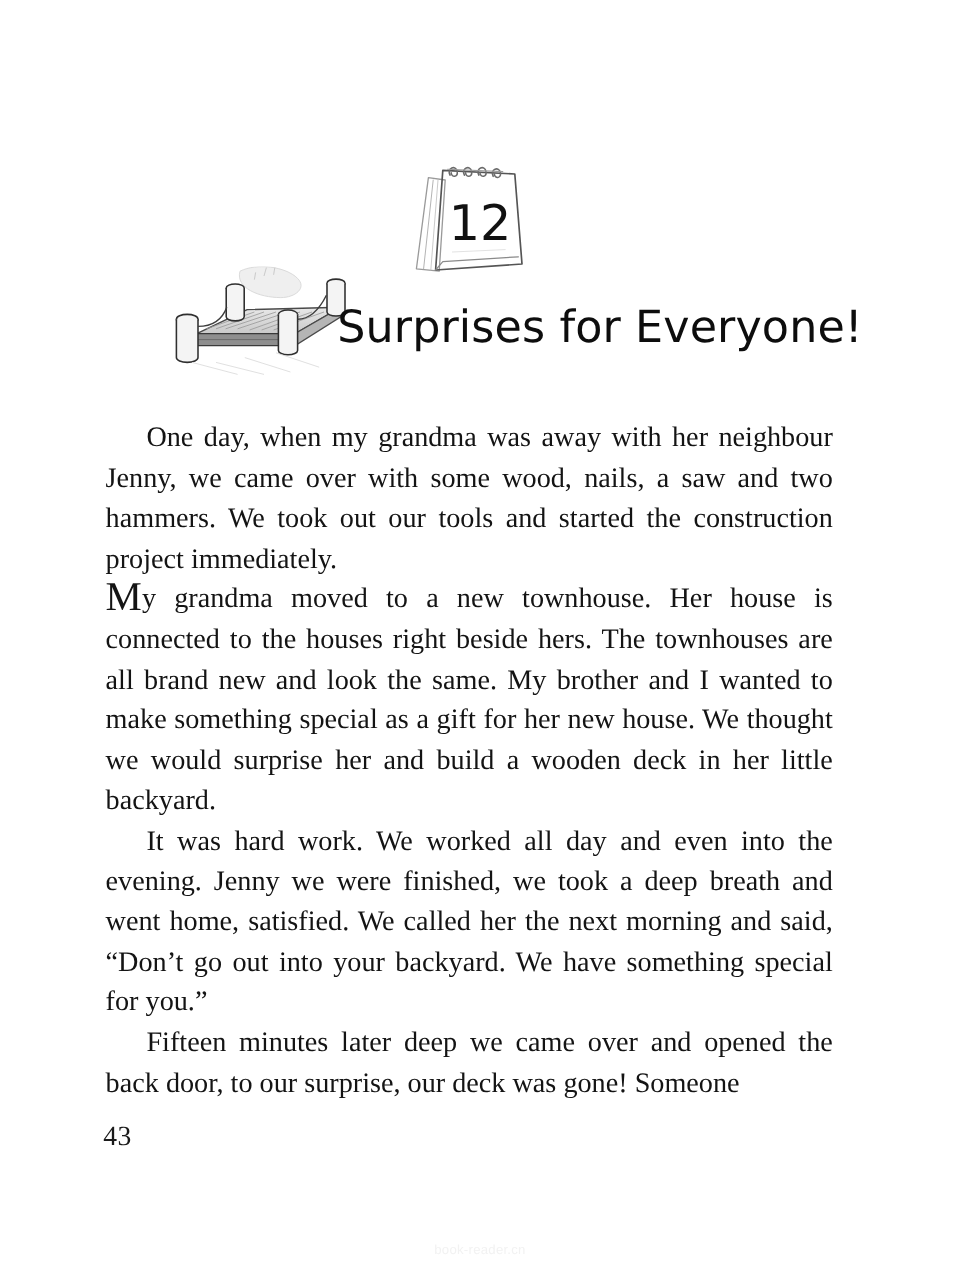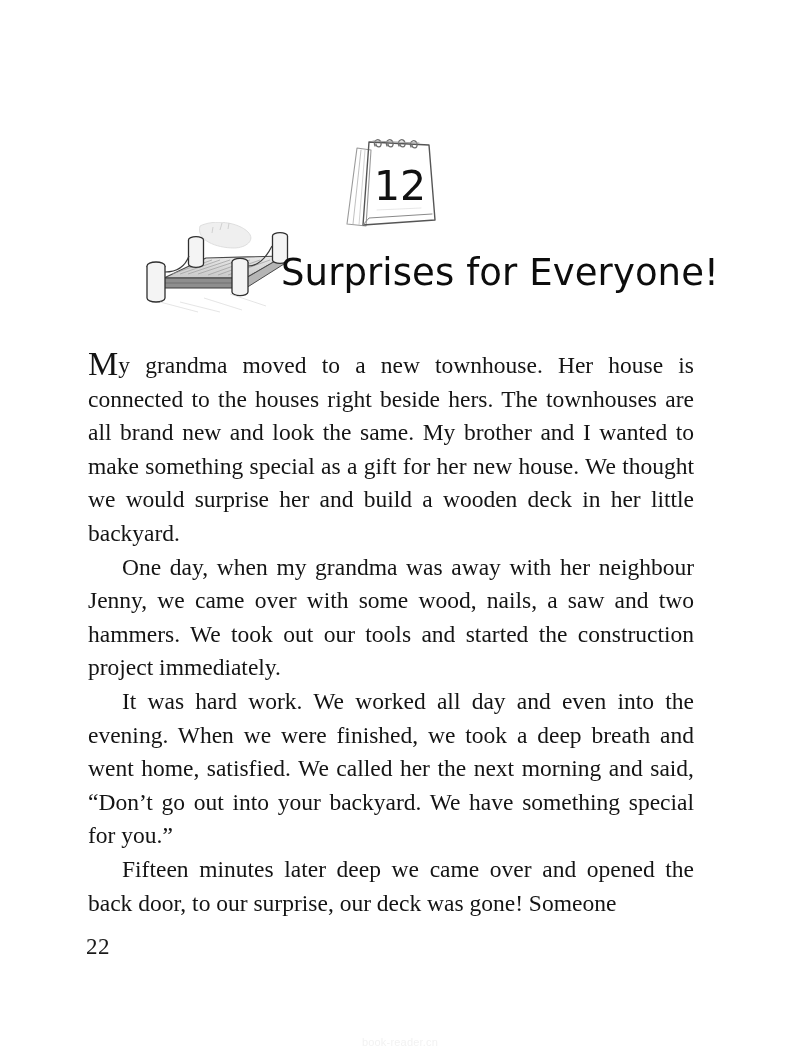--- a/index.html
+++ b/index.html
@@ -207,26 +207,26 @@
           </g>
         </g>
       </svg>
     </div>
   </div>
 
   <h1 class="chapter-title">Surprises for Everyone!</h1>
 
   <div class="body-text">
 
+    <p class="para"><span>One day, when my grandma was away with her neighbour Jenny, we came over with some wood, nails, a saw and two hammers. We took out our tools and started the construction project immediately.</span></p>
+
     <p class="para first"><span class="lead-cap">M</span><span>y grandma moved to a new townhouse. Her house is connected to the houses right beside hers. The townhouses are all brand new and look the same. My brother and I wanted to make something special as a gift for her new house. We thought we would surprise her and build a wooden deck in her little backyard.</span></p>
 
-    <p class="para"><span>One day, when my grandma was away with her neighbour Jenny, we came over with some wood, nails, a saw and two hammers. We took out our tools and started the construction project immediately.</span></p>
-
-    <p class="para"><span>It was hard work. We worked all day and even into the evening. When we were finished, we took a deep breath and went home, satisfied. We called her the next morning and said, “Don’t go out into your backyard. We have something special for you.”</span></p>
+    <p class="para"><span>It was hard work. We worked all day and even into the evening. Jenny we were finished, we took a deep breath and went home, satisfied. We called her the next morning and said, “Don’t go out into your backyard. We have something special for you.”</span></p>
 
     <p class="para"><span>Fifteen minutes later deep we came over and opened the back door, to our surprise,  our deck was gone! Someone</span></p>
   </div>
 
-  <div class="page-number">22</div>
+  <div class="page-number">43</div>
 
   <div class="watermark">book-reader.cn</div>
 
 </div>
 
 </body></html>

